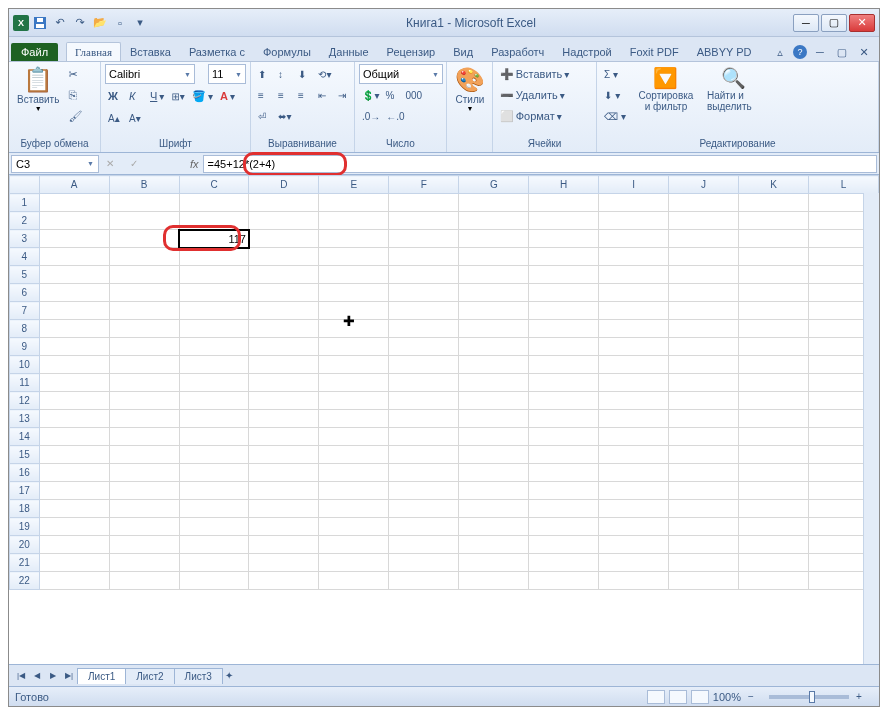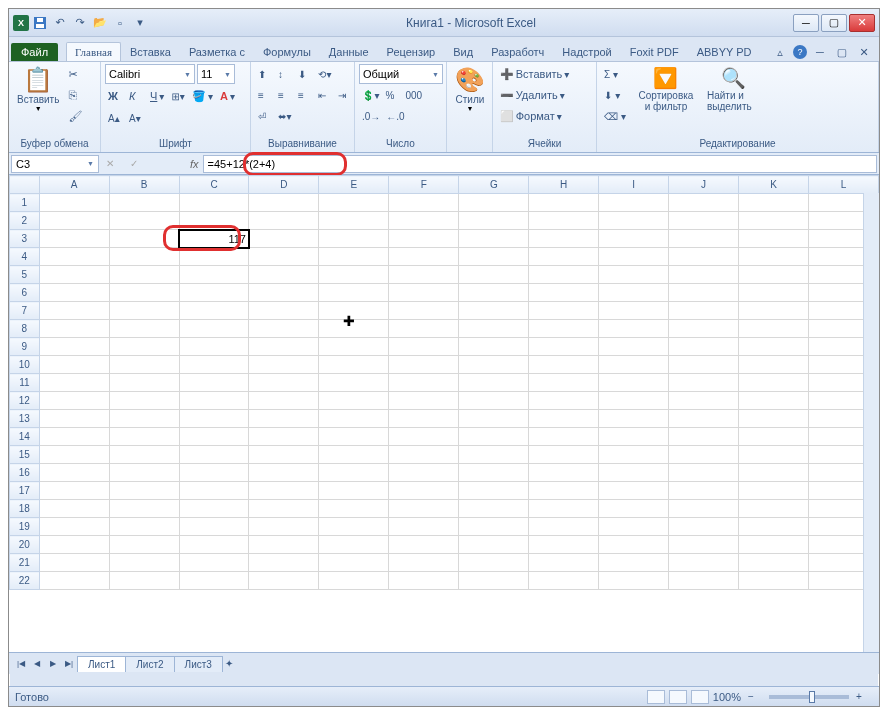--- a/index.html
+++ b/index.html
@@ -44,21 +44,21 @@
 .row-h{width:28px;height:18px;}
 .corner{width:28px;height:18px;}
 .grid-table td{border:1px solid #d8d8d8;height:18px;width:66px;font-size:11px;padding:0 2px;text-align:right;}
 .cell-sel{border:2px solid #000 !important;position:relative;}
 .highlight-cell{position:absolute;border:3px solid #e03030;border-radius:10px;pointer-events:none;}
 .cursor-cross{position:absolute;font-size:14px;pointer-events:none;}
 .sheet-tabs{height:22px;background:#dce6f4;border-top:1px solid #9db5d6;display:flex;align-items:center;padding:0 4px;}
 .nav-btn{width:16px;height:16px;display:flex;align-items:center;justify-content:center;cursor:pointer;color:#3b5a84;font-size:8px;}
 .sheet-tab{padding:2px 10px;background:#e3ecf8;border:1px solid #9db5d6;border-bottom:none;margin-right:-1px;cursor:pointer;font-size:10px;color:#3b5a84;}
 .sheet-tab.active{background:#fff;font-weight:normal;}
-.status-bar{height:20px;background:linear-gradient(#e6eef9,#d0ddf0);border-top:1px solid #9db5d6;display:flex;align-items:center;padding:0 6px;font-size:10px;color:#3b5a84;margin-top:12px;}
+.status-bar{height:20px;background:linear-gradient(#e6eef9,#d0ddf0);border-top:1px solid #9db5d6;display:flex;align-items:center;padding:0 6px;font-size:10px;color:#3b5a84;}
 .status-right{margin-left:auto;display:flex;align-items:center;gap:4px;}
 .view-btn{width:18px;height:14px;border:1px solid #a9bcd8;background:#f5f9fe;cursor:pointer;}
 .zoom-slider{width:80px;height:4px;background:#a9bcd8;position:relative;}
 .zoom-thumb{position:absolute;width:6px;height:12px;background:#f5f9fe;border:1px solid #5a7aa8;top:-4px;left:50%;}
 .scroll-v{position:absolute;right:0;top:18px;bottom:0;width:16px;background:#e3ecf8;border-left:1px solid #c5d4e8;}
 svg{display:block;}
 </style>
 </head>
 <body>
 
@@ -128,21 +128,21 @@
           <div class="sm-btn">
               <span>🖌</span>
             </div>
         </div>
       </div>
       <div class="group-label">Буфер обмена</div>
     </div>
 
     <div class="group" style="width:150px">
       <div class="group-body col" style="gap:2px;width:100%">
-        <div style="display:flex;gap:2px">
+        <div style="display:flex;gap:13px">
           <div class="combo" style="width:90px">
               <span>Calibri</span>
               <span class="dd">▼</span>
             </div>
           <div class="combo" style="width:38px">
               <span>11</span>
               <span class="dd">▼</span>
             </div>
         </div>
         <div style="display:flex;gap:1px">

